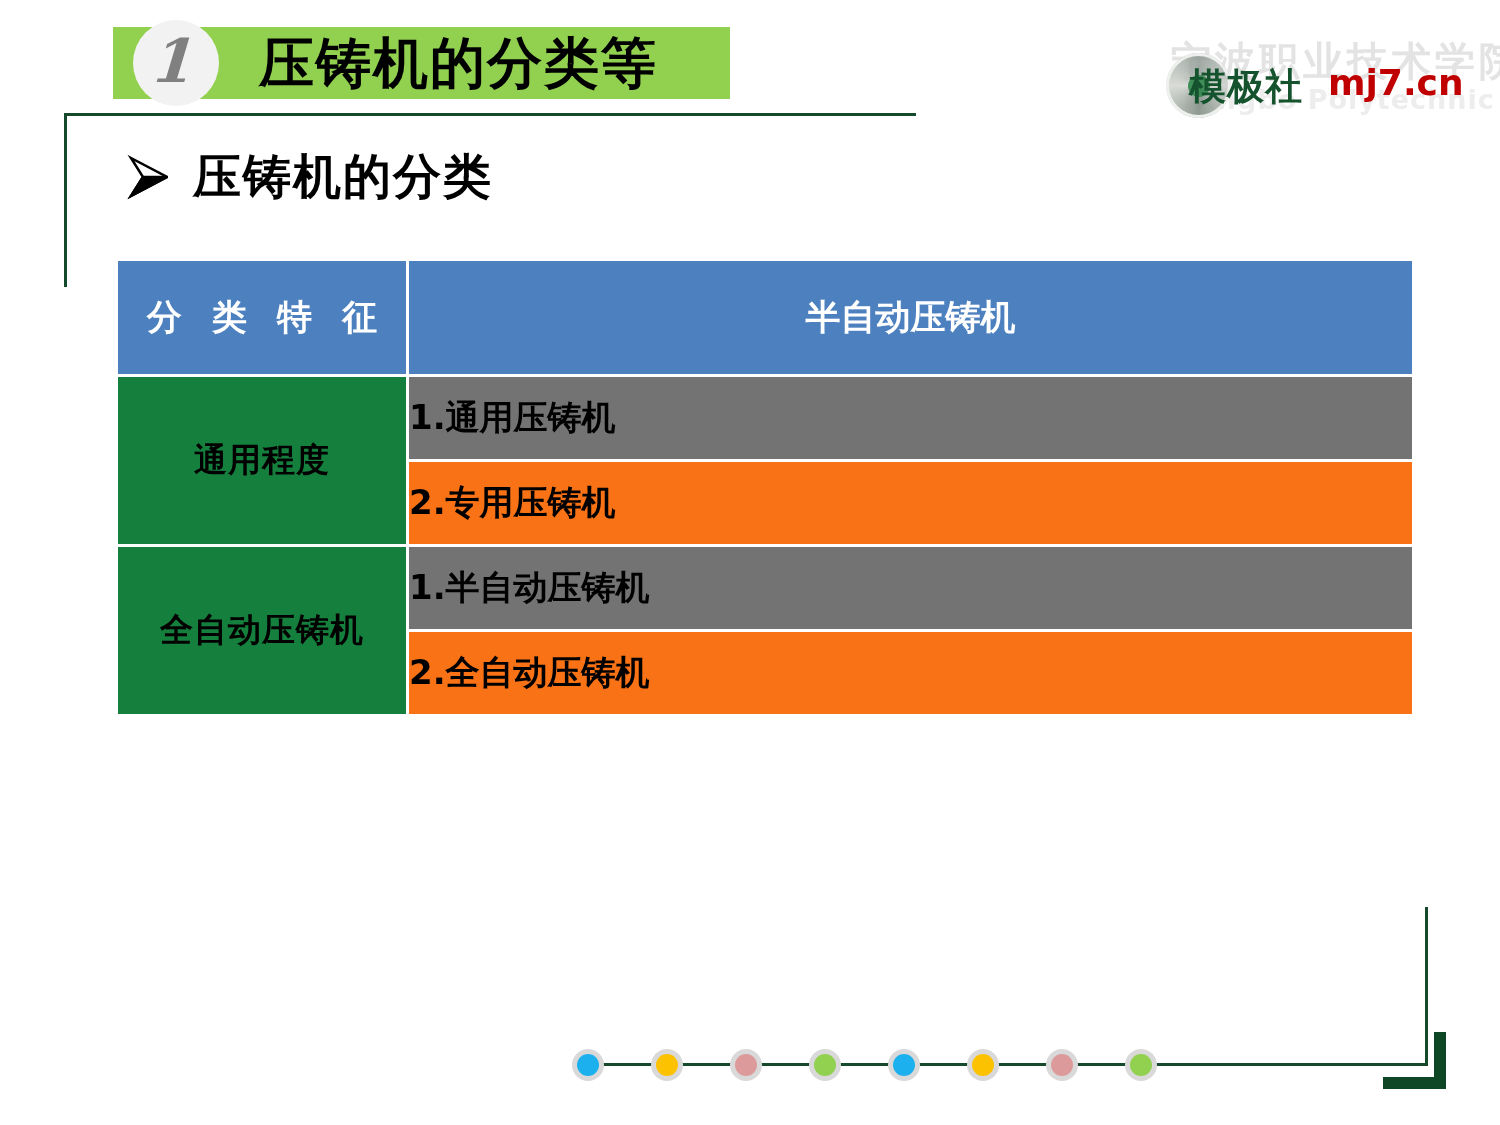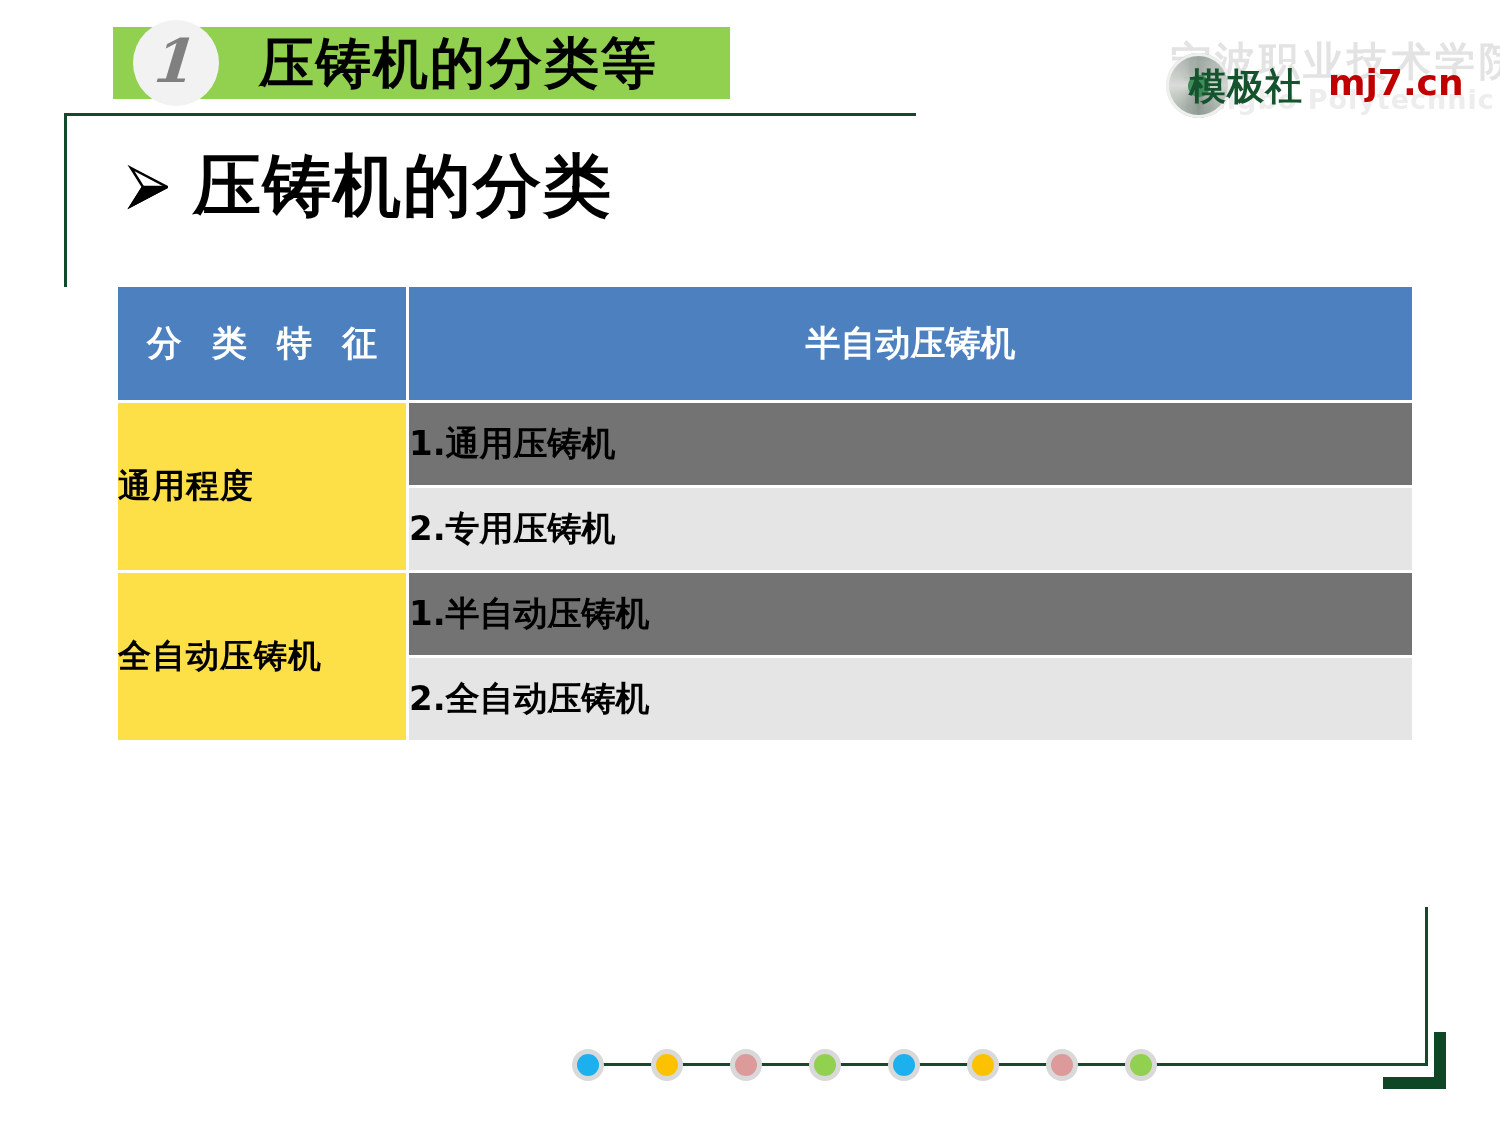--- a/index.html
+++ b/index.html
@@ -163,33 +163,33 @@
     display: flex;
     align-items: center;
   }
   .bullet-arrow {
     width: 44px;
     height: 48px;
     flex: none;
     margin-right: 25px;
   }
   .bullet-label {
-    font-size: 68px;
+    font-size: 48px;
     font-weight: 700;
     color: #000000;
     line-height: 1;
     white-space: nowrap;
     letter-spacing: 2px;
   }
 
   
   .data-table {
     position: absolute;
     left: 118px;
-    top: 287px;
+    top: 261px;
     width: 1294px;
     border-collapse: separate;
     border-spacing: 0;
     table-layout: fixed;
   }
   .data-table th,
   .data-table td {
     padding: 0;
     vertical-align: middle;
   }
@@ -200,40 +200,40 @@
     font-weight: 700;
     height: 113px;
     text-align: center;
     border-right: 3px solid #ffffff;
   }
   .th-cell.last { border-right: none; }
   .th-feature { letter-spacing: 9px; text-indent: 9px; }
 
   .col-feature {
     width: 288px;
-    background: #fde047;
+    background: #15803d;
     color: #000000;
     font-size: 33px;
     font-weight: 700;
-    text-align: left;
+    text-align: center;
     border-top: 3px solid #ffffff;
     border-right: 3px solid #ffffff;
     letter-spacing: 1px;
   }
   .col-value {
     font-size: 34px;
     font-weight: 700;
     color: #000000;
     height: 82px;
     padding-left: 18px;
     border-top: 3px solid #ffffff;
     letter-spacing: 0px;
   }
   .band-dark { background: #737373; }
-  .band-light { background: #e5e5e5; }
+  .band-light { background: #f97316; }
 
   
   .bottom-line {
     position: absolute;
     left: 592px;
     top: 1063px;
     width: 836px;
     height: 3px;
     background: #15492b;
   }

